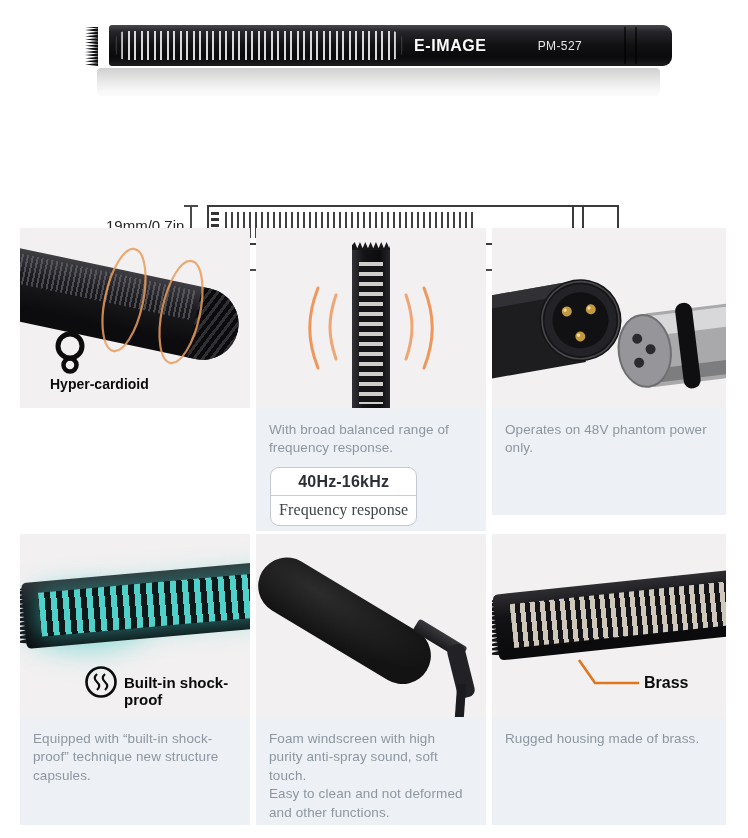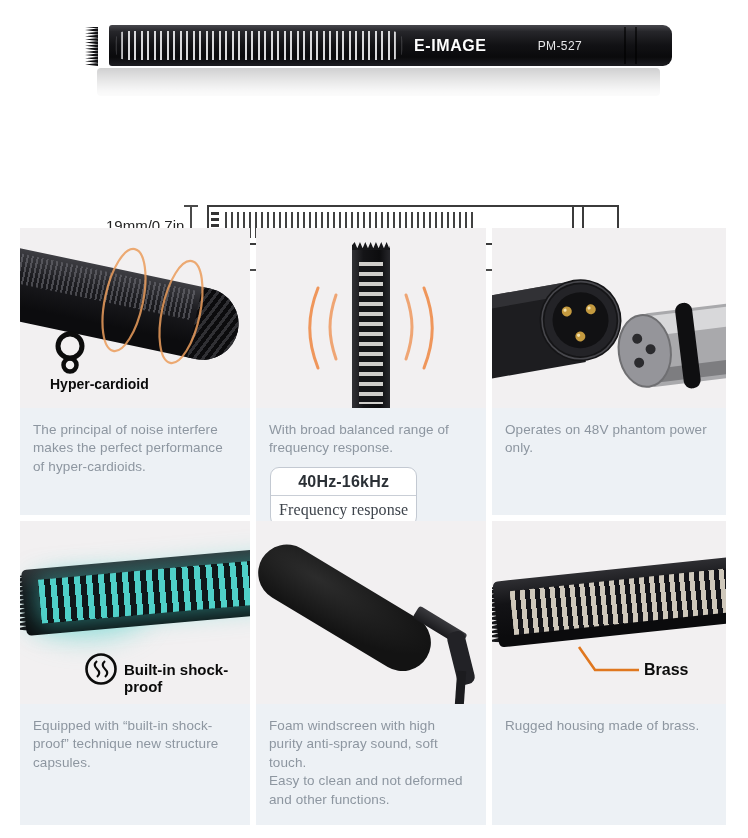--- a/index.html
+++ b/index.html
@@ -59,21 +59,21 @@
   .dim-length .val { padding:0 12px; font-size:15px; color:#232323; white-space:nowrap; }
 
   
   .grid {
     position:absolute; left:20px; top:228px; width:708px;
     display:grid; grid-template-columns:230px 230px 234px; grid-template-rows:287px 304px;
     column-gap:8px; row-gap:3px;gap:6px;
   }
   .card { display:flex; flex-direction:column; }
   .card-art { position:relative; overflow:hidden; background:#f2f0f1; flex:none; }
-  .row1 .card-art { height:180px; } .row2 .card-art { height:183px; }
+  .row1 .card-art { height:180px; } .row2 .card-art { height:183px;margin-top:13px; }
   .card-text {
     flex:1; background:#edf1f5; color:#8d96a0; font-size:13.5px; line-height:1.37;
     padding:13px 14px 0 13px; letter-spacing:.1px;
   }
   .desc { white-space:pre-line; }
   .art-label { position:absolute; font-weight:bold; color:#0b0b0b; }
 
   
   .barrel1 { position:absolute; left:-14px; top:18px; width:237px; height:72px;
     transform:rotate(12deg); transform-origin:left center;
@@ -181,23 +181,20 @@
           <g fill="none" stroke="#eb9d5c" stroke-width="2.2" opacity="0.85">
             <ellipse cx="104" cy="72" rx="19" ry="52" transform="rotate(12 104 72)"></ellipse>
             <ellipse cx="161" cy="84" rx="19" ry="52" transform="rotate(12 161 84)"></ellipse>
           </g>
         </svg>
         <svg class="cardioid-ic" width="38" height="44" viewBox="0 0 38 44">
           <circle cx="19" cy="15" r="12" fill="none" stroke="#0c0c0c" stroke-width="5"></circle>
           <circle cx="19" cy="34" r="6.5" fill="none" stroke="#0c0c0c" stroke-width="4.5"></circle>
         </svg>
         <div class="art-label lb1">Hyper-cardioid</div>
-      </div>
-      <div class="card-text">
-        <div class="desc">The principal of noise interfere makes the perfect performance of hyper-cardioids.</div>
       </div>
     </div>
 
     <div class="card row1">
       <div class="card-art">
         <svg class="arcs-svg" width="230" height="180" viewBox="0 0 230 180">
           <g fill="none" stroke="#ee8c4a" stroke-width="3" stroke-linecap="round">
             <path d="M 62 60 C 51 88, 51 112, 62 140" opacity=".9"></path>
             <path d="M 80 67 C 72 90, 72 108, 80 131" opacity=".75"></path>
             <path d="M 168 60 C 179 88, 179 112, 168 140" opacity=".9"></path>

